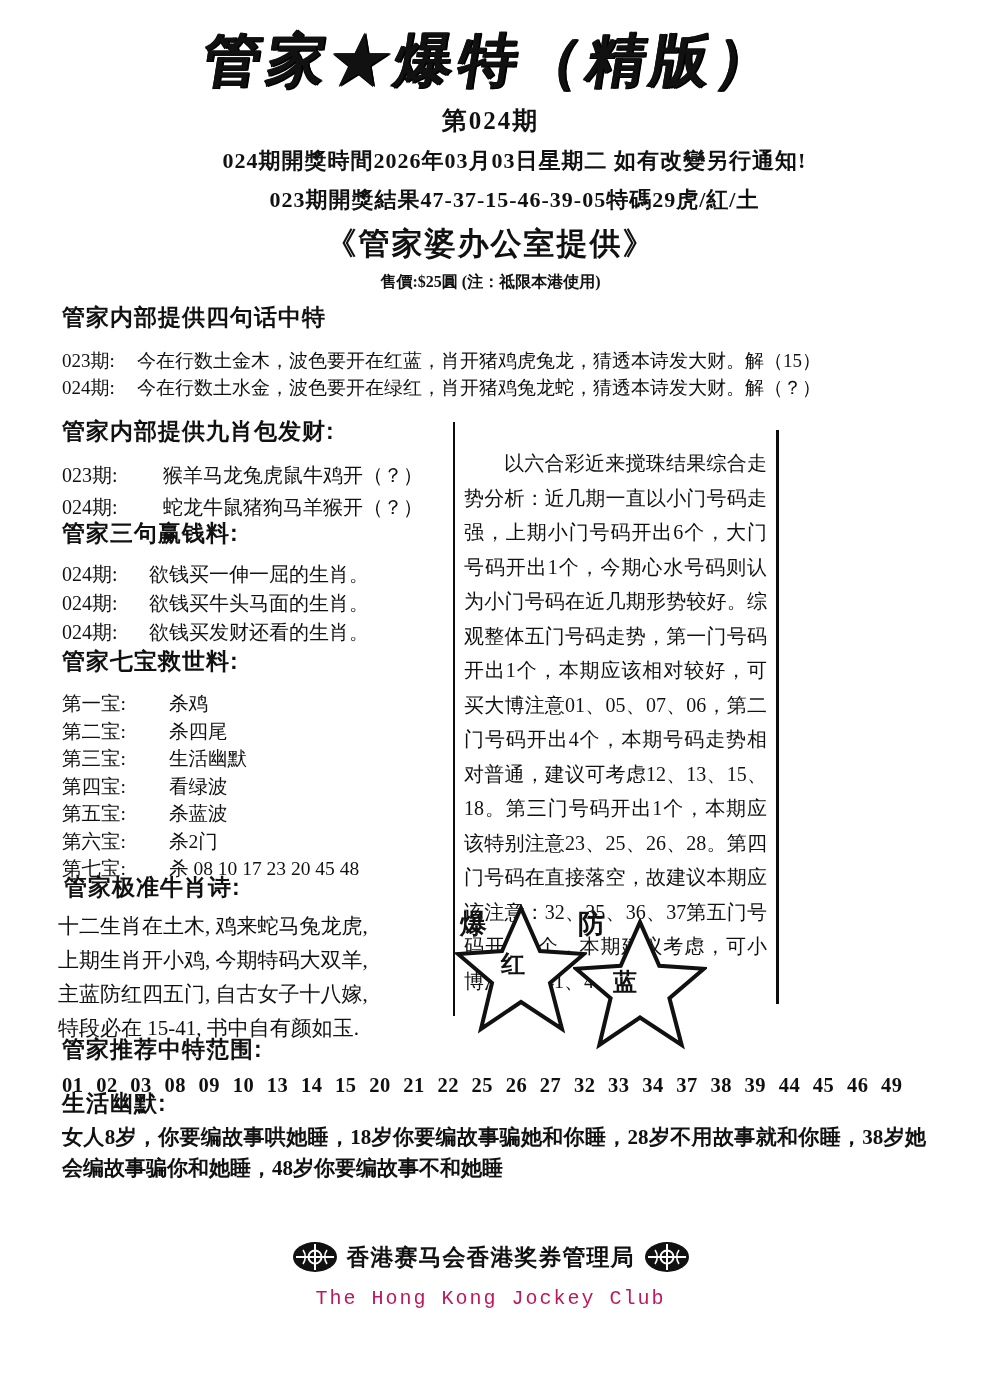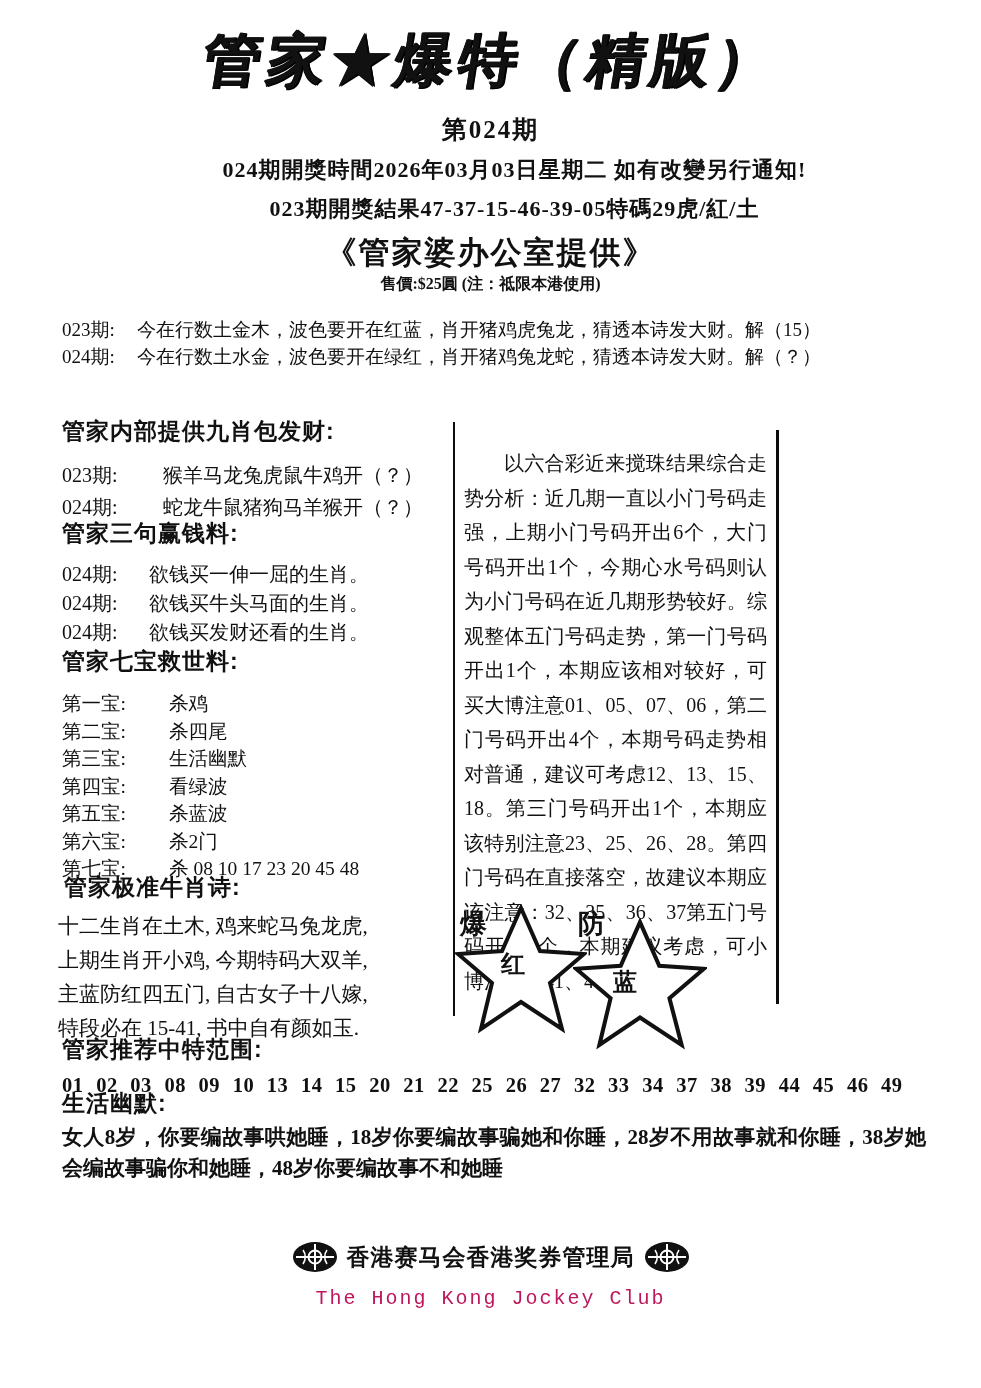--- a/index.html
+++ b/index.html
@@ -11,24 +11,24 @@
   }
   
   .header { position:absolute; top:0; left:0; right:0; text-align:center; }
   .title {
     display:inline-block; margin-top:22px;
     font-size:58px; font-weight:900; letter-spacing:6px;
     transform:skewX(-9deg);
     text-shadow:1.5px 0 #000, 0 1px #000, 2px 1px #000;
     font-family:"Liberation Sans", sans-serif;
   }
-  .issue { margin-top:13px; font-size:25px; font-weight:bold; letter-spacing:2px; }
+  .issue { margin-top:4px; font-size:25px; font-weight:bold; letter-spacing:2px; }
   .hline { margin-top:9px; font-size:22px; font-weight:bold; letter-spacing:1px;padding-left:48px; }
   .provider { margin-top:8px; font-size:31px; font-weight:bold; letter-spacing:2px; }
-  .price { font-size:16px; font-weight:bold; }
+  .price { margin-top:7px; font-size:16px; font-weight:bold; }
 
   
   .sec { position:absolute; }
   .sec-h {
     font-family:"Liberation Sans", sans-serif;
     font-size:23px; font-weight:bold; letter-spacing:1px;
   }
   .row { display:flex; align-items:flex-end;gap:7px; }
   .lbl { flex:0 0 auto; }
   .txt { flex:0 1 auto; }
@@ -103,20 +103,21 @@
   <div class="header">
     <div><span class="title">管家★爆特（精版）</span></div>
     <div class="issue">第024期</div>
     <div class="hline">024期開獎時間2026年03月03日星期二 如有改變另行通知!</div>
     <div class="hline">023期開獎結果47-37-15-46-39-05特碼29虎/紅/土</div>
     <div class="provider">《管家婆办公室提供》</div>
     <div class="price">售價:$25圓 (注：祗限本港使用)</div>
   </div>
 
   <div class="sec sec-four">
+    <div class="sec-h">管家内部提供四句话中特</div>
     <div class="rows">
       <div class="row">
         <span class="lbl">023期:</span>
         <span class="txt">今在行数土金木，波色要开在红蓝，肖开猪鸡虎兔龙，猜透本诗发大财。解（15）</span>
       </div>
       <div class="row">
         <span class="lbl">024期:</span>
         <span class="txt">今在行数土水金，波色要开在绿红，肖开猪鸡兔龙蛇，猜透本诗发大财。解（？）</span>
       </div>
     </div>

